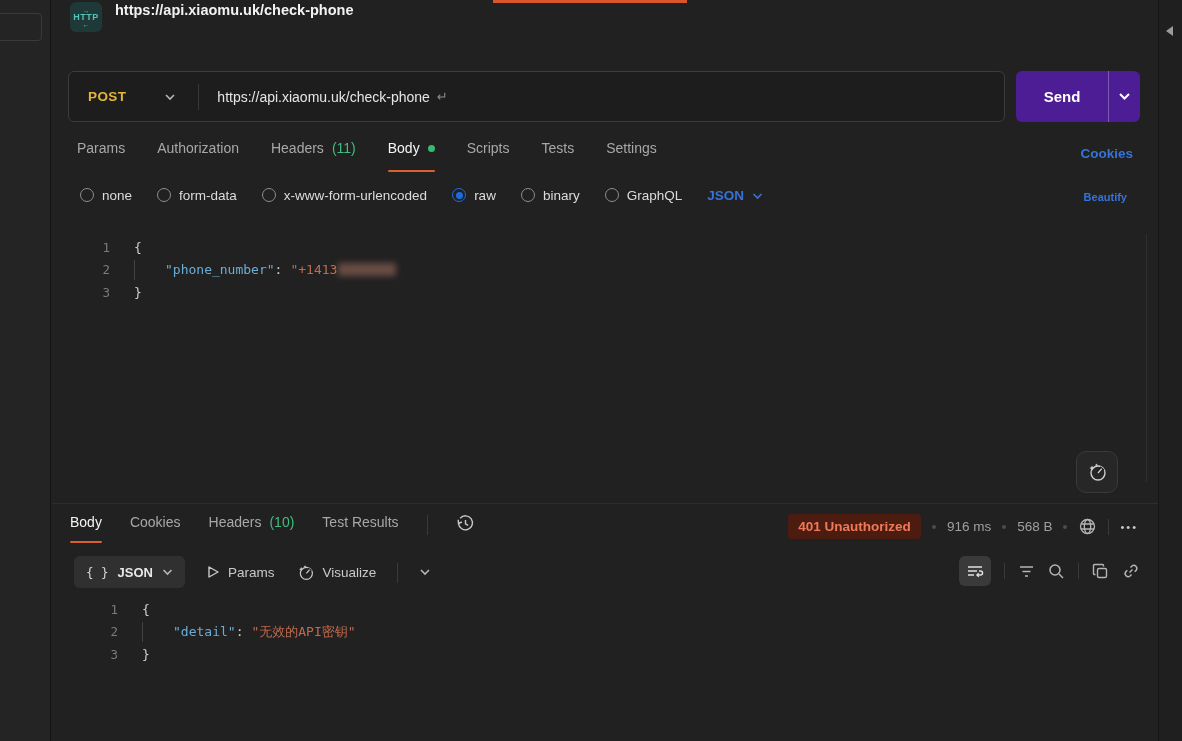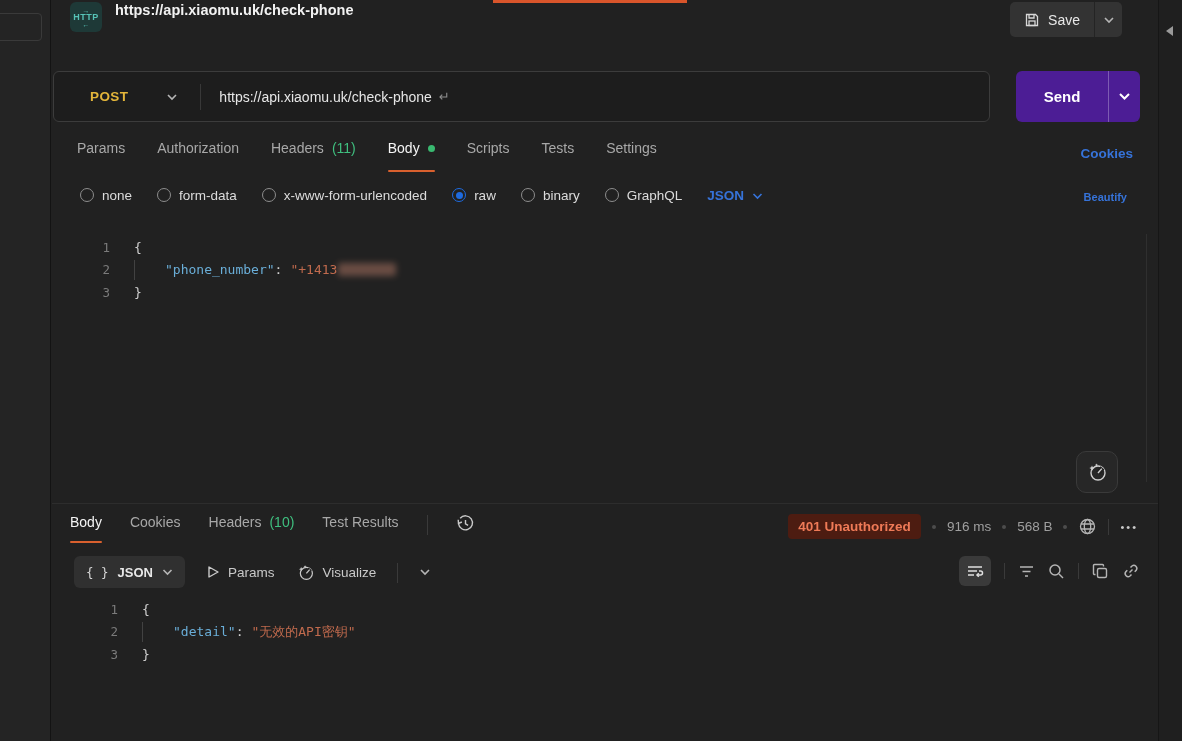--- a/index.html
+++ b/index.html
@@ -31,23 +31,23 @@
   .http-badge .txt { font-size:9px; font-weight:700; letter-spacing:.5px; line-height:9px; }
   .req-title { margin-left:13px; font-size:14.5px; font-weight:700; color:#f2f2f2; }
   .save-btn { margin-left:auto; margin-right:18px; height:35px; display:flex; align-items:stretch;
     background:#333333; border-radius:5px; overflow:hidden; cursor:pointer; }
   .save-main { display:flex; align-items:center; gap:8px; padding:0 14px; font-size:14px; color:#e8e8e8; }
   .save-caret { width:28px; display:flex; align-items:center; justify-content:center;
     border-left:1px solid #242424; }
   .icon-svg { display:block; }
 
   
-  .url-box { position:absolute; left:53px; top:71px; width:937px; height:51px;
+  .url-box { position:absolute; left:68px; top:71px; width:937px; height:51px;
     background:#1d1d1d; border:1px solid #3c3c3c; border-radius:6px;
-    display:flex; align-items:center;padding-left:17px; }
+    display:flex; align-items:center; }
   .method { padding-left:19px; font-size:13.5px; font-weight:700; letter-spacing:.4px; color:#e3b53a; }
   .method-caret { margin-left:38px; }
   .url-div { width:1px; height:26px; background:#383838; margin-left:22px; }
   .url-text { margin-left:18px; font-size:14px; color:#e6e6e6; }
   .url-return { margin-left:7px; color:#8d8d8d; font-size:13px; }
   .send-btn { position:absolute; left:1016px; top:71px; width:124px; height:51px;
     background:#4c1d95; border-radius:6px; display:flex; align-items:stretch; cursor:pointer; }
   .send-main { flex:1; display:flex; align-items:center; justify-content:center;
     font-size:15px; font-weight:700; color:#fff; }
   .send-caret { width:32px; display:flex; align-items:center; justify-content:center;
@@ -143,35 +143,20 @@
     <div class="collapse-arrow"></div>
   </div>
 
   <div class="topbar">
     <div class="http-badge">
       <span class="arr">→</span>
       <span class="txt">HTTP</span>
       <span class="arr">←</span>
     </div>
     <div class="req-title">https://api.xiaomu.uk/check-phone</div>
-    <div class="save-btn">
-      <div class="save-main">
-        <svg class="icon-svg" width="16" height="16" viewBox="0 0 16 16">
-            <path d="M2.5 2.5h9l2 2v9h-11z" fill="none" stroke="#d8d8d8" stroke-width="1.3"></path>
-            <path d="M5 2.5v3.5h5V2.5" fill="none" stroke="#d8d8d8" stroke-width="1.3"></path>
-            <rect x="5" y="9" width="6" height="4.5" fill="none" stroke="#d8d8d8" stroke-width="1.3"></rect>
-          </svg>
-        <span>Save</span>
-      </div>
-      <div class="save-caret">
-        <svg class="icon-svg" width="12" height="8" viewBox="0 0 12 8">
-            <path class="chev" d="M2 2l4 4 4-4"></path>
-          </svg>
-      </div>
-    </div>
   </div>
 
   <div class="url-box">
     <span class="method">POST</span>
     <span class="method-caret">
       <svg class="icon-svg" width="12" height="8" viewBox="0 0 12 8">
           <path class="chev" d="M2 2l4 4 4-4"></path>
         </svg>
     </span>
     <span class="url-div"></span>

